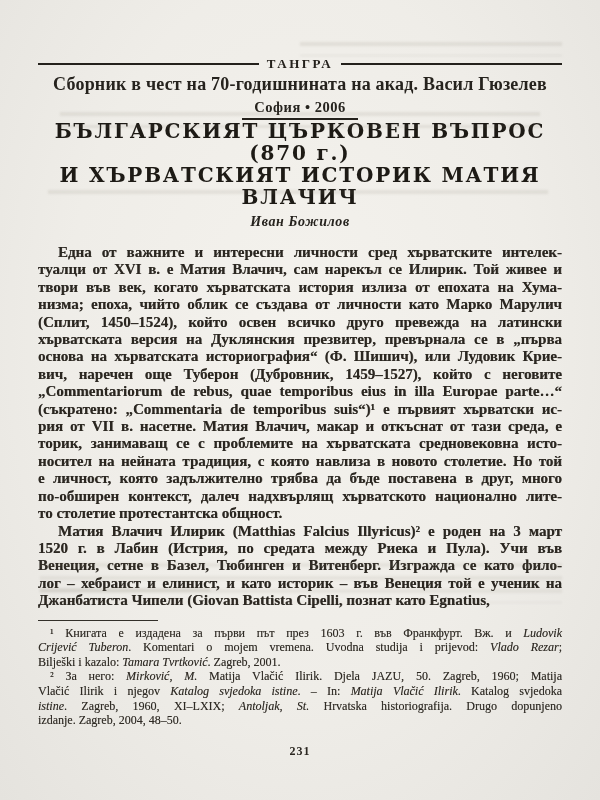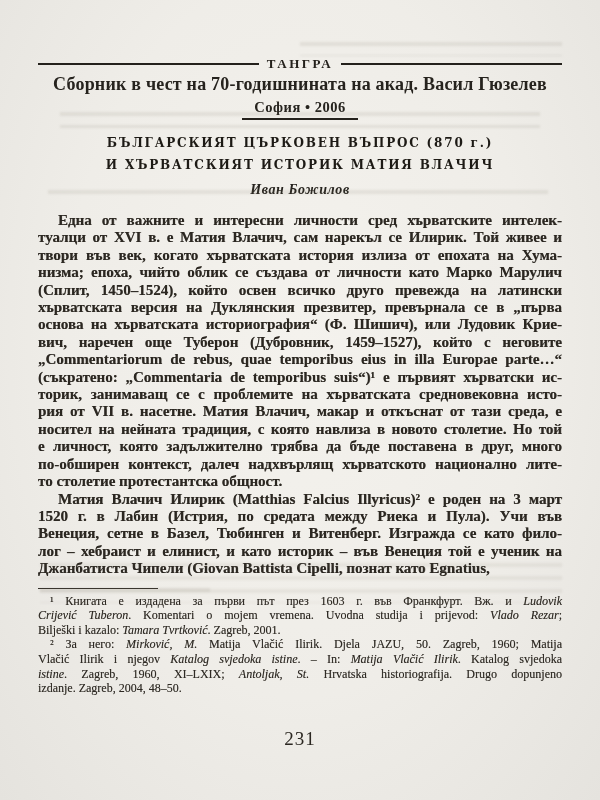--- a/index.html
+++ b/index.html
@@ -27,22 +27,22 @@
     color:#26231e;letter-spacing:0.2px;
   }
   .place-wrap{margin-top:3px;text-align:center;}
   .place-year{
     display:inline-block;font-weight:bold;font-size:14.5px;color:#26231e;
     border-bottom:2.6px solid #24211c;padding:0 12px 2px 12px;letter-spacing:0.5px;
   }
 
   
   .title{
-    margin-top:12px;text-align:center;font-family:"DejaVu Serif", serif;
-    font-weight:bold;font-size:12px;line-height:22px;letter-spacing:1.8px;
+    text-align:center;font-family:"DejaVu Serif", serif;
+    font-weight:bold;font-size:20px;line-height:22px;letter-spacing:1.8px;
     color:#1d1a15;
   }
   .author{
     margin-top:6px;text-align:center;font-weight:bold;font-style:italic;
     font-size:14px;color:#26231e;letter-spacing:0.6px;
   }
 
   
   .body{
     margin-top:14px;font-size:15px;line-height:17.4px;color:#2b2721;
@@ -57,21 +57,21 @@
   .fn-rule{margin-top:10px;width:120px;border-top:1.5px solid #33302a;}
   .footnotes{
     margin-top:5px;font-size:12px;line-height:14.6px;color:#2e2a24;
     text-shadow:0.2px 0 0 rgba(46,42,36,0.45);
   }
   .fn .line:first-child{text-indent:12px;}
   .fn .line:last-child{text-align-last:left;}
   .it{font-style:italic;}
 
   .page-num{
-    margin-top:32px;text-align:center;font-size:19px;font-weight:normal;
+    margin-top:16px;text-align:center;font-size:12px;font-weight:bold;
     letter-spacing:1px;color:#2b2721;
   }
 
   
   .ghost{
     position:absolute;pointer-events:none;filter:blur(1.1px);
     background:repeating-linear-gradient(180deg,
       rgba(122,115,102,0.12) 0 4px, rgba(122,115,102,0) 4px 13px);
   }
   .g1{left:300px;top:42px;width:262px;height:14px;}
@@ -117,22 +117,22 @@
           <div class="line"><span>Една от важните и интересни личности сред хърватските интелек-</span></div>
           <div class="line"><span>туалци от XVI в. е Матия Влачич, сам нарекъл се Илирик. Той живее и</span></div>
           <div class="line"><span>твори във век, когато хърватската история излиза от епохата на Хума-</span></div>
           <div class="line"><span>низма; епоха, чийто облик се създава от личности като Марко Марулич</span></div>
           <div class="line"><span>(Сплит, 1450–1524), който освен всичко друго превежда на латински</span></div>
           <div class="line"><span>хърватската версия на Дуклянския презвитер, превърнала се в „първа</span></div>
           <div class="line"><span>основа на хърватската историография“ (Ф. Шишич), или Лудовик Крие-</span></div>
           <div class="line"><span>вич, наречен още Туберон (Дубровник, 1459–1527), който с неговите</span></div>
           <div class="line"><span>„Commentariorum de rebus, quae temporibus eius in illa Europae parte…“</span></div>
           <div class="line"><span>(съкратено: „Commentaria de temporibus suis“)¹ е първият хърватски ис-</span></div>
+          <div class="line"><span>рия от VII в. насетне. Матия Влачич, макар и откъснат от тази среда, е</span></div>
           <div class="line"><span>торик, занимаващ се с проблемите на хърватската средновековна исто-</span></div>
-          <div class="line"><span>рия от VII в. насетне. Матия Влачич, макар и откъснат от тази среда, е</span></div>
           <div class="line"><span>носител на нейната традиция, с която навлиза в новото столетие. Но той</span></div>
           <div class="line"><span>е личност, която задължително трябва да бъде поставена в друг, много</span></div>
           <div class="line"><span>по-обширен контекст, далеч надхвърлящ хърватското национално лите-</span></div>
           <div class="line"><span>то столетие протестантска общност.</span></div>
         </div>
       <div class="para">
           <div class="line"><span>Матия Влачич Илирик (Matthias Falcius Illyricus)² е роден на 3 март</span></div>
           <div class="line"><span>1520 г. в Лабин (Истрия, по средата между Риека и Пула). Учи във</span></div>
           <div class="line"><span>Венеция, сетне в Базел, Тюбинген и Витенберг. Изгражда се като фило-</span></div>
           <div class="line"><span>лог – хебраист и елинист, и като историк – във Венеция той е ученик на</span></div>

